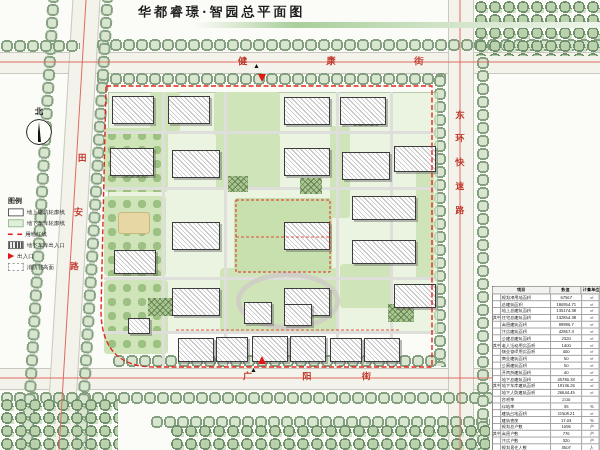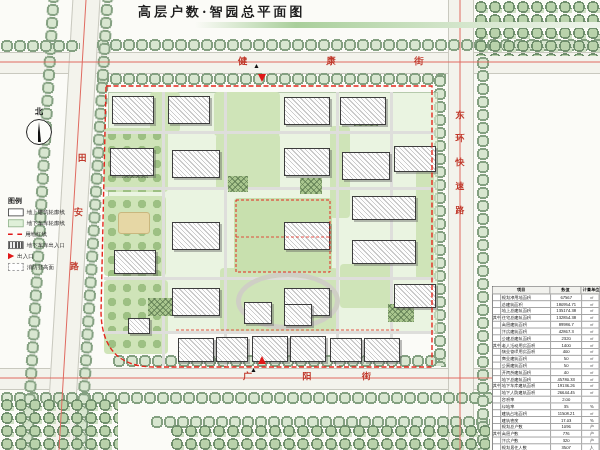--- a/index.html
+++ b/index.html
@@ -181,21 +181,21 @@
     <path d="M236,200 H330 V272 H236 Z" stroke="#e4281e" stroke-width="1" stroke-dasharray="3 2" fill="none"></path>
     <path d="M236,237 H330" stroke="#e4281e" stroke-width="0.8" stroke-dasharray="3 2" fill="none"></path>
     <path d="M176,330 H400" stroke="#e4281e" stroke-width="0.8" stroke-dasharray="3 2" fill="none"></path>
   </svg>
 
   <div class="arrow arrow-down" style="left:258px;top:74px;"></div>
   <div class="arrow arrow-up" style="left:258px;top:356px;"></div>
   <span class="tri-black" style="left:253px;top:62px;">▲</span>
   <span class="tri-black" style="left:250px;top:366px;">▲</span>
 
-  <div class="title">高层户数·智园总平面图</div>
+  <div class="title">华都睿璟·智园总平面图</div>
   <div class="title-underline"></div>
 
   <div class="street street-top">健 康 街</div>
   <div class="street street-bottom">广 阳 街</div>
   <div class="street street-right">东环快速路</div>
   <span class="street-char" style="left:78px;top:152px;">田</span>
   <span class="street-char" style="left:74px;top:206px;">安</span>
   <span class="street-char" style="left:70px;top:260px;">路</span>
 
   <div class="north">

